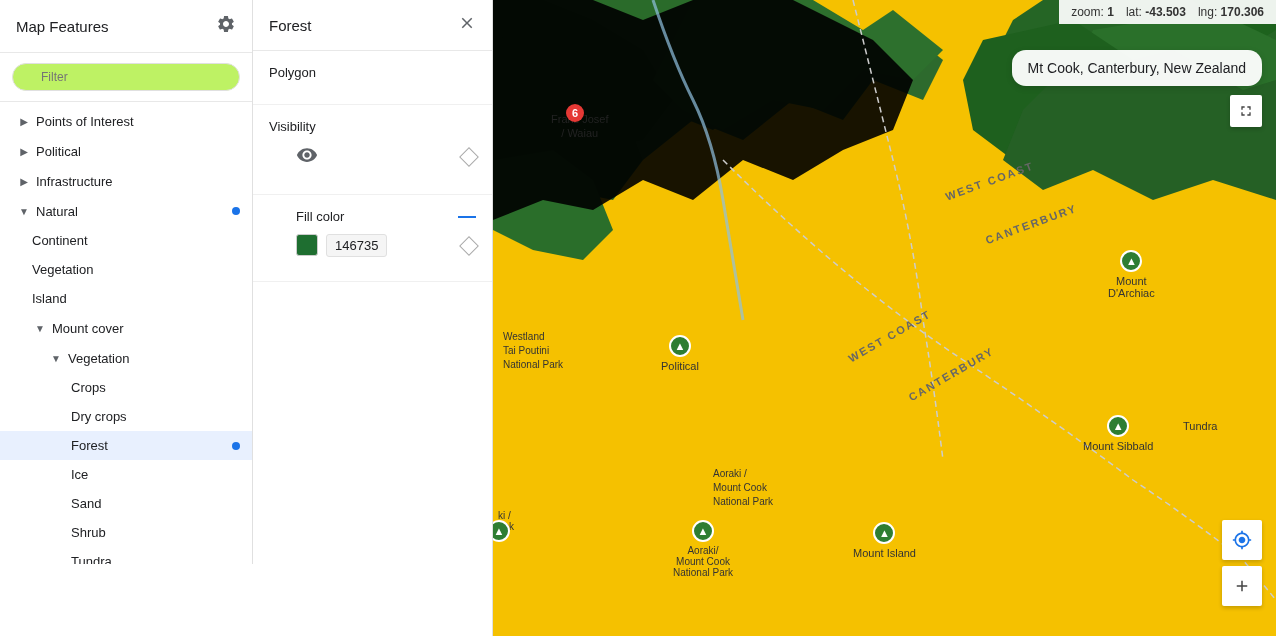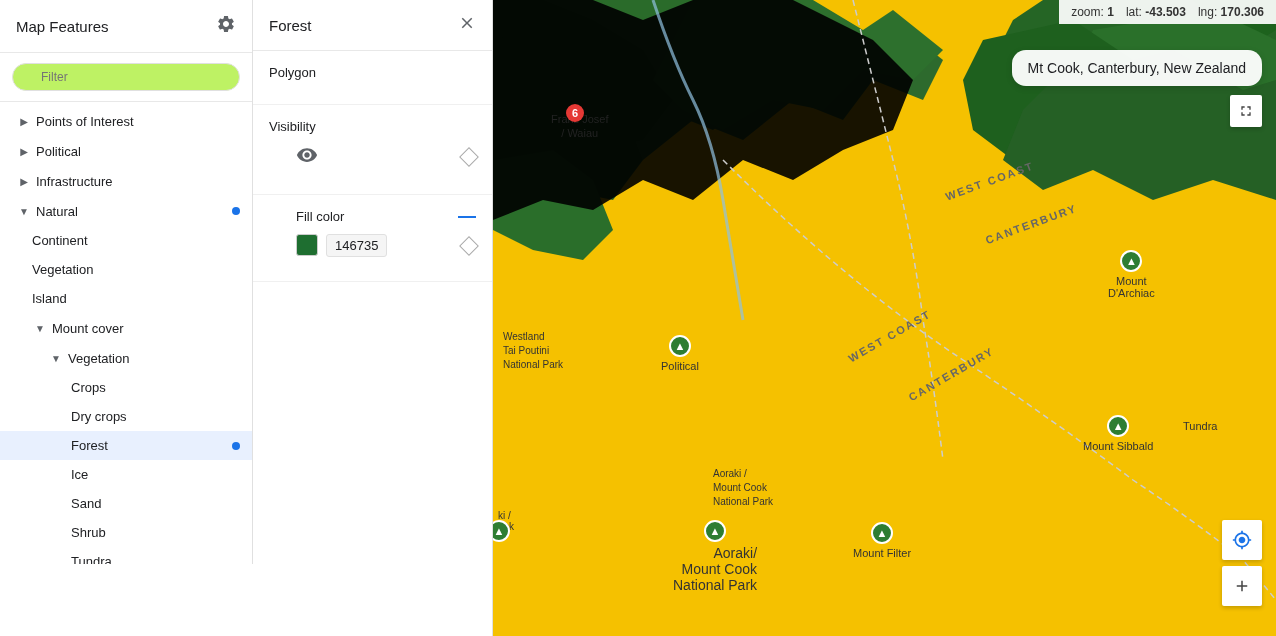--- a/index.html
+++ b/index.html
@@ -573,31 +573,31 @@
     <div class="park-icon">▲</div>
     <div class="park-label">Mount Sibbald</div>
   </div>
 
   <div style="position:absolute;top:420px;left:690px;font-size:11px;color:#333;pointer-events:none;z-index:5;">Tundra</div>
 
   <div style="position:absolute;top:467px;left:220px;font-size:10px;color:#333;line-height:1.4;pointer-events:none;z-index:5;">Aoraki /<br>Mount Cook<br>National Park</div>
 
   <div class="park-marker" style="top:520px;left:180px;">
     <div class="park-icon">▲</div>
-    <div class="park-label" style="font-size:14px;text-align:right;">Aoraki/<br>Mount Cook<br>National Park</div>
+    <div class="park-label" style="font-size:10px;">Aoraki/<br>Mount Cook<br>National Park</div>
   </div>
 
   <div class="park-marker" style="top:520px;left:-5px;">
     <div class="park-icon">▲</div>
   </div>
   <div style="position:absolute;top:510px;left:5px;font-size:10px;color:#333;pointer-events:none;z-index:5;">ki /<br>ook</div>
 
   <div class="park-marker" style="top:522px;left:360px;">
     <div class="park-icon">▲</div>
-    <div class="park-label">Mount Filter</div>
+    <div class="park-label">Mount Island</div>
   </div>
 
   <button id="location-btn" title="My location">
     <svg width="20" height="20" viewBox="0 0 24 24" fill="#1a73e8">
         <path d="M12 8c-2.21 0-4 1.79-4 4s1.79 4 4 4 4-1.79 4-4-1.79-4-4-4zm8.94 3c-.46-4.17-3.77-7.48-7.94-7.94V1h-2v2.06C6.83 3.52 3.52 6.83 3.06 11H1v2h2.06c.46 4.17 3.77 7.48 7.94 7.94V23h2v-2.06c4.17-.46 7.48-3.77 7.94-7.94H23v-2h-2.06zM12 19c-3.87 0-7-3.13-7-7s3.13-7 7-7 7 3.13 7 7-3.13 7-7 7z"></path>
       </svg>
   </button>
 
   <button id="zoom-in-btn" title="Zoom in">
     <svg width="18" height="18" viewBox="0 0 24 24" fill="#444">

